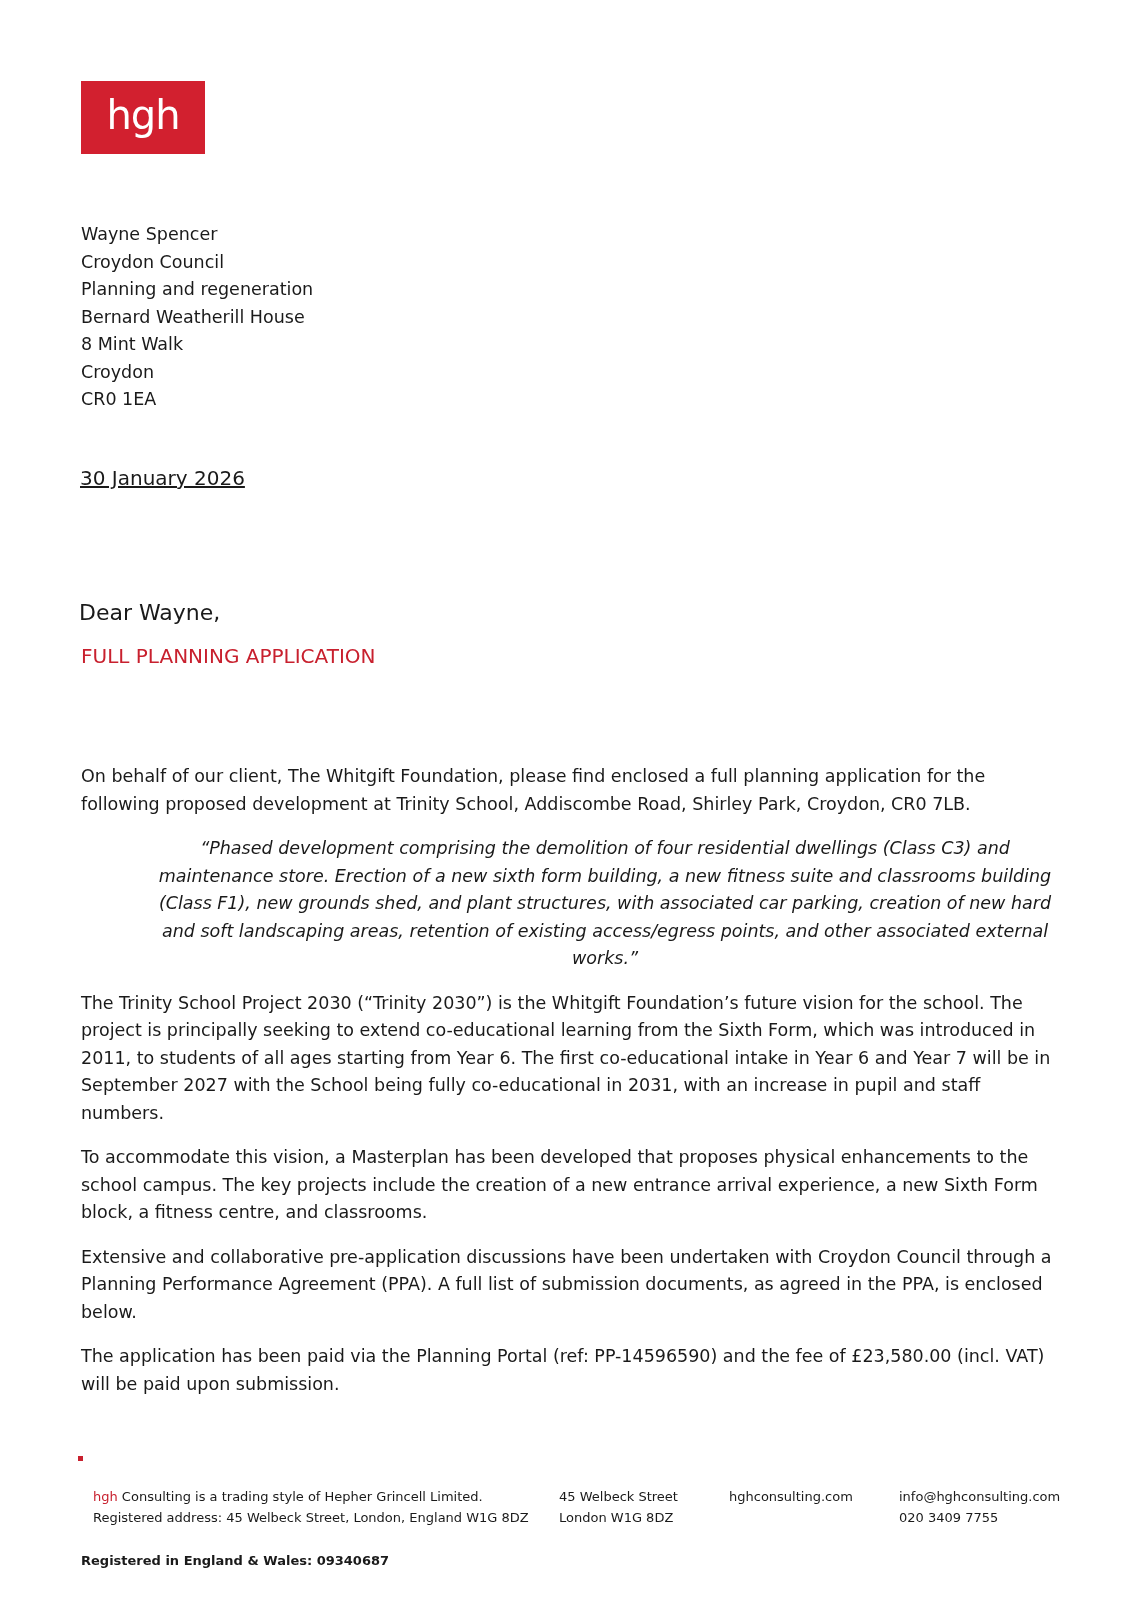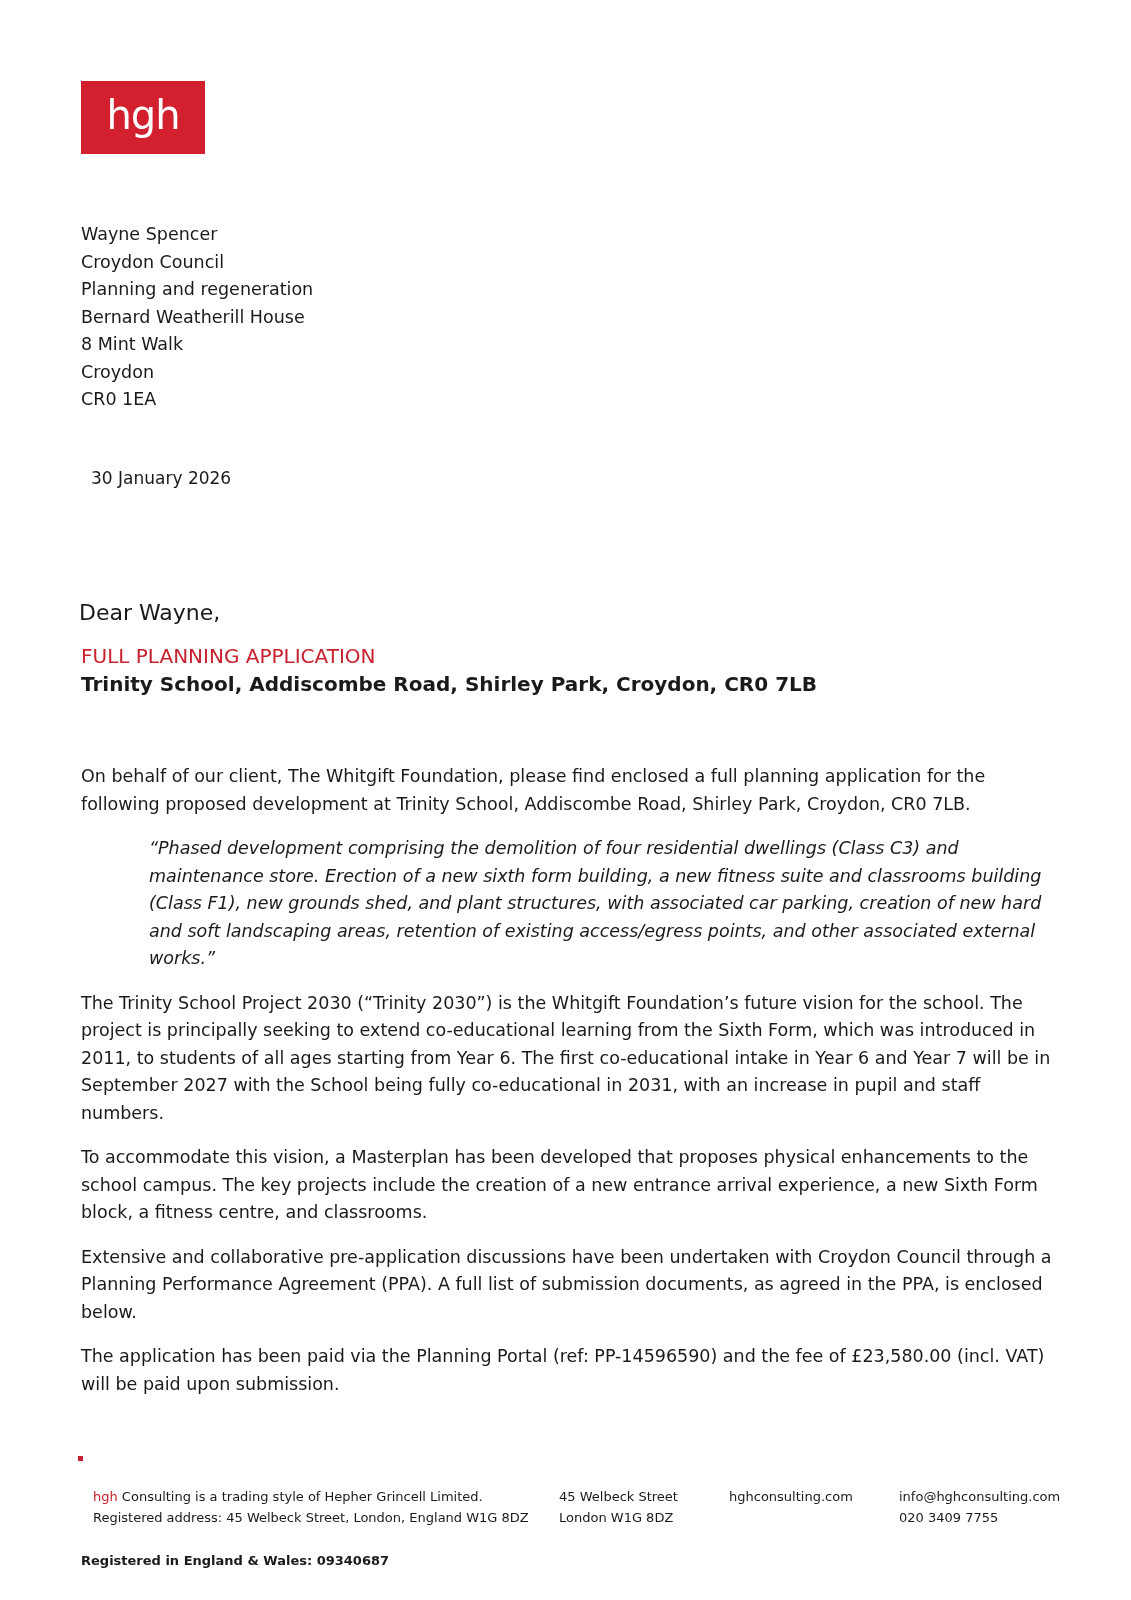--- a/index.html
+++ b/index.html
@@ -3,28 +3,28 @@
   <meta charset="utf-8">
   <style>
     html, body { margin: 0; padding: 0; background: #ffffff; }
     body { width: 1131px; height: 1600px; position: relative; overflow: hidden;
       font-family: "DejaVu Sans", sans-serif; color: #1a1a1a; }
     .logo { position: absolute; left: 81px; top: 81px; width: 124px; height: 73px;
       background: #d2202f; display: flex; align-items: center; justify-content: center; }
     .logo span { color: #ffffff; font-family: "DejaVu Sans", sans-serif; font-size: 40px;
       letter-spacing: -1px; line-height: 1; margin-top: -6px; }
     .addr { position: absolute; left: 81px; top: 221px; font-size: 17.5px; line-height: 27.5px; }
-    .date { position: absolute; left: 91px; top: 465px; font-size: 17px; line-height: 27px; }
+    .date { position: absolute; left: 80px; top: 465px; font-size: 20px; line-height: 27px; text-decoration: underline; }
     .salutation { position: absolute; left: 79px; top: 599px; font-size: 22px; line-height: 27px; }
     .subject { position: absolute; left: 81px; top: 642px; font-size: 20px; line-height: 28px; }
     .subject .red { color: #c8202e; }
     .subject .bold { font-weight: bold; }
     .body { position: absolute; left: 81px; top: 715px; width: 980px; font-size: 17.5px; line-height: 27.5px; margin-top: 48px; }
     .body p { margin: 0 0 17px 0; }
-    .quote { margin: 0 0 17px 68px !important; font-style: italic; }
+    .quote { margin: 0 0 17px 68px !important; font-style: italic; text-align: center; }
     .dot { position: absolute; left: 78px; top: 1456px; width: 5px; height: 5px; background: #c8202e; }
     .footer { position: absolute; top: 1486px; font-size: 13px; line-height: 21px; }
     .f1 { left: 81px; margin-left: 12px; }
     .f2 { left: 559px; }
     .f3 { left: 729px; }
     .f4 { left: 899px; }
     .footer .red { color: #c8202e; }
     .reg { position: absolute; left: 81px; top: 1550px; font-size: 13px; line-height: 21px; font-weight: bold; }
   </style>
 </head>
@@ -43,21 +43,20 @@
   <div>Croydon</div>
   <div>CR0 1EA</div>
 </div>
 
 <div class="date">30 January 2026</div>
 
 <div class="salutation">Dear Wayne,</div>
 
 <div class="subject">
   <div class="red">FULL PLANNING APPLICATION</div>
-  <div class="bold">Trinity School, Addiscombe Road, Shirley Park, Croydon, CR0 7LB</div>
 </div>
 
 <div class="body">
   <p>On behalf of our client, The Whitgift Foundation, please find enclosed a full planning application for the following proposed development at Trinity School, Addiscombe Road, Shirley Park, Croydon, CR0 7LB.</p>
   <p class="quote">“Phased development comprising the demolition of four residential dwellings (Class C3) and maintenance store. Erection of a new sixth form building, a new fitness suite and classrooms building (Class F1), new grounds shed, and plant structures, with associated car parking, creation of new hard and soft landscaping areas, retention of  existing access/egress points, and other associated external works.”</p>
   <p>The Trinity School Project 2030 (“Trinity 2030”) is the Whitgift Foundation’s future vision for the school. The project is principally seeking to extend co-educational learning from the Sixth Form, which was introduced in 2011, to students of all ages starting from Year 6. The first co-educational intake in Year 6 and Year 7 will be in September 2027 with the School being fully co-educational in 2031, with an increase in pupil and staff numbers.</p>
   <p>To accommodate this vision, a Masterplan has been developed that proposes physical enhancements to the school campus. The key projects include the creation of a new entrance arrival experience, a new Sixth Form block, a fitness centre, and classrooms.</p>
   <p>Extensive and collaborative pre-application discussions have been undertaken with Croydon Council through a Planning Performance Agreement (PPA). A full list of submission documents, as agreed in the PPA, is enclosed below.</p>
   <p>The application has been paid via the Planning Portal (ref: PP-14596590) and the fee of £23,580.00 (incl. VAT) will be paid upon submission.</p>
 </div>

